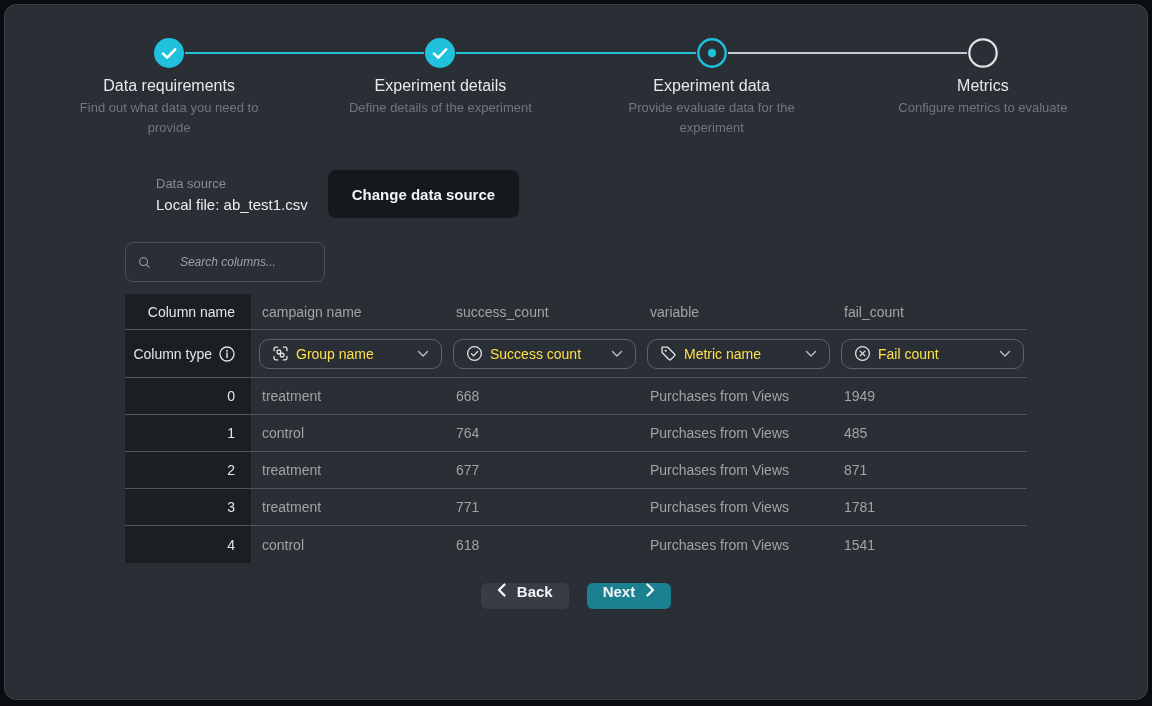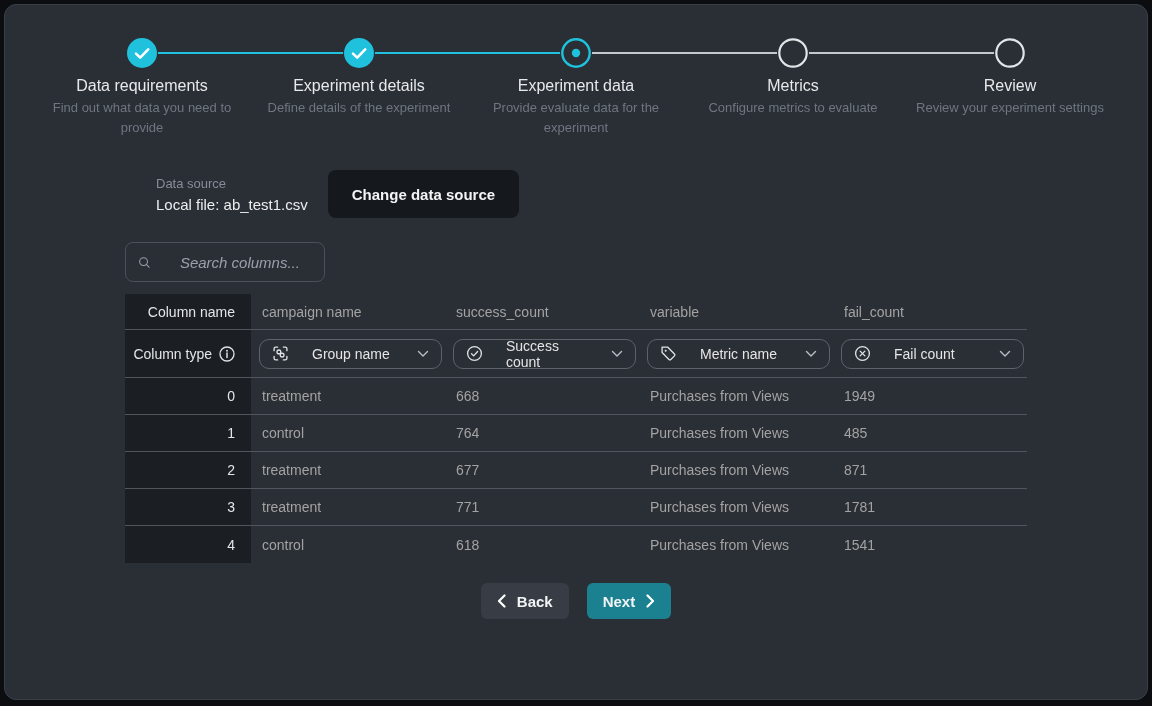--- a/index.html
+++ b/index.html
@@ -98,21 +98,21 @@
     align-items:center;
     padding:0 12px;
     gap:9px;
   }
   .search-box input {
     background:transparent;
     border:none;
     outline:none;
     color:#14b8a6;
     font-family:inherit;
-    font-size:15px;
+    font-size:12px;
     width:100%;
     margin-left:20px;
   }
   .search-box input::placeholder { color:#9aa1ab; font-style:italic; }
   
   .table { margin-top:12px; width:902px; font-size:14px; }
   .trow {
     display:grid;
     grid-template-columns:126px 194px 194px 194px 194px;
     align-items:center;
@@ -133,42 +133,41 @@
     color:#e3e6e9;
   }
   .cell { padding-left:11px; color:#a3a3a3; }
   .dropdown {
     margin:0 3px 0 8px;
     height:30px;
     border:1px solid #5c636d;
     border-radius:10px;
     display:flex;
     align-items:center;
-    gap:23px;
+    gap:7px;
     padding:0 12px;
-    color:#e5e5e5;
+    color:#fde047;
     cursor:pointer;
     background:transparent;
   }
   .dropdown .chev { margin-left:auto; display:flex; }
   .dd-icon { display:flex; }
   
   .footer {
     margin-top:20px;
     display:flex;
     justify-content:center;
     gap:18px;
   }
   .btn {
-    height:36px;
+    height:26px;
     padding:0 16px;
     border:none;
     border-radius:6px;
     display:flex;
-    align-items:center;
     gap:11px;
     font-family:inherit;
     font-size:15px;
     font-weight:700;
     color:#f2f4f6;
     cursor:pointer;
   }
   .btn.back { background:#383d45; }
   .btn.next { background:#1b8090; }
 </style>
@@ -208,27 +207,20 @@
     </div>
 
     <div class="step upcoming">
       <svg class="step-circle" viewBox="0 0 30 30">
         <circle cx="15" cy="15" r="13.7" fill="none" stroke="#e2e5e8" stroke-width="2.2"></circle>
       </svg>
       <div class="step-label">Metrics</div>
       <div class="step-desc">Configure metrics to evaluate</div>
     </div>
 
-    <div class="step upcoming">
-      <svg class="step-circle" viewBox="0 0 30 30">
-        <circle cx="15" cy="15" r="13.7" fill="none" stroke="#e2e5e8" stroke-width="2.2"></circle>
-      </svg>
-      <div class="step-label">Review</div>
-      <div class="step-desc">Review your experiment settings</div>
-    </div>
 
   </div>
 
   <div class="content">
 
     <div class="datasource-row">
       <div>
         <div class="ds-label">Data source</div>
         <div class="ds-value">Local file: ab_test1.csv</div>
       </div>

